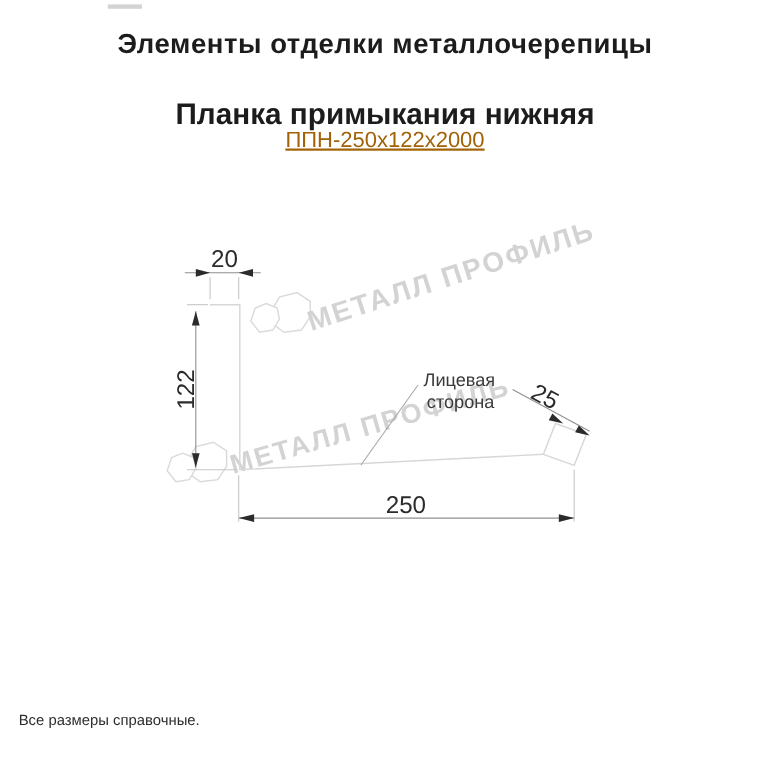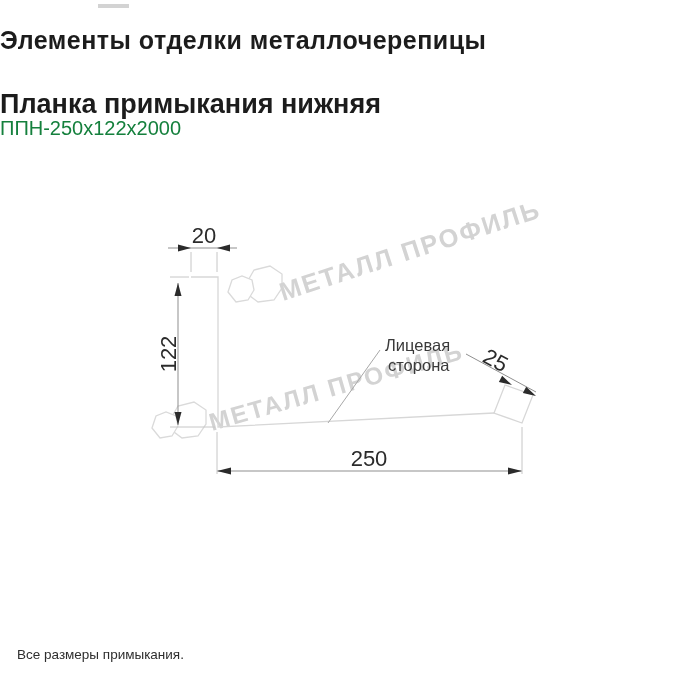--- a/index.html
+++ b/index.html
@@ -1,21 +1,21 @@
 <!DOCTYPE html>
 <html><head>
 <meta charset="utf-8">
 <style>
   html,body{margin:0;padding:0;background:#ffffff;}
   #page{position:relative;width:700px;height:700px;background:#ffffff;overflow:hidden;
         font-family:"Liberation Sans",sans-serif;}
-  .title{position:absolute;left:0;width:700px;text-align:left;color:#1c1c1c;}
+  .title{position:absolute;left:0;width:700px;text-align:center;color:#1c1c1c;}
   #main-title{top:26px;font-size:25px;font-weight:bold;letter-spacing:0.5px;}
   #product-name{top:89px;font-size:27px;font-weight:bold;}
-  #product-code{top:117px;font-size:20px;font-weight:normal;color:#15803d;}
+  #product-code{top:117px;font-size:20px;font-weight:normal;color:#a16207;text-decoration:underline;}
   #drawing-svg{position:absolute;left:0;top:0;}
   .dim{stroke:#8f8f8f;stroke-width:1;fill:none;}
   .ext{stroke:#c6c6c6;stroke-width:1;fill:none;}
   .leader{stroke:#a8a8a8;stroke-width:1;fill:none;}
   .arrow{fill:#2b2b2b;stroke:none;}
   .profile{stroke:#d7d7d7;stroke-width:1.3;fill:none;}
   .dimtext{font-family:"Liberation Sans",sans-serif;font-size:22px;fill:#2b2b2b;}
   .labeltext{font-family:"Liberation Sans",sans-serif;font-size:16.5px;fill:#3a3a3a;}
   .wmtext{font-family:"Liberation Sans",sans-serif;font-weight:bold;}
   .logo{stroke:#dadada;stroke-width:1.3;fill:#ffffff;}
@@ -98,16 +98,16 @@
     </g>
 
     <g>
       <line class="leader" x1="380" y1="350" x2="328" y2="423"></line>
       <text class="labeltext" x="385" y="351">Лицевая</text>
       <text class="labeltext" x="388" y="371">сторона</text>
     </g>
   </svg>
 
   <div id="footer">
-    <p>Все размеры примыкания.</p>
+    <p>Все размеры справочные.</p>
   </div>
 
 </div>
 
 </body></html>

